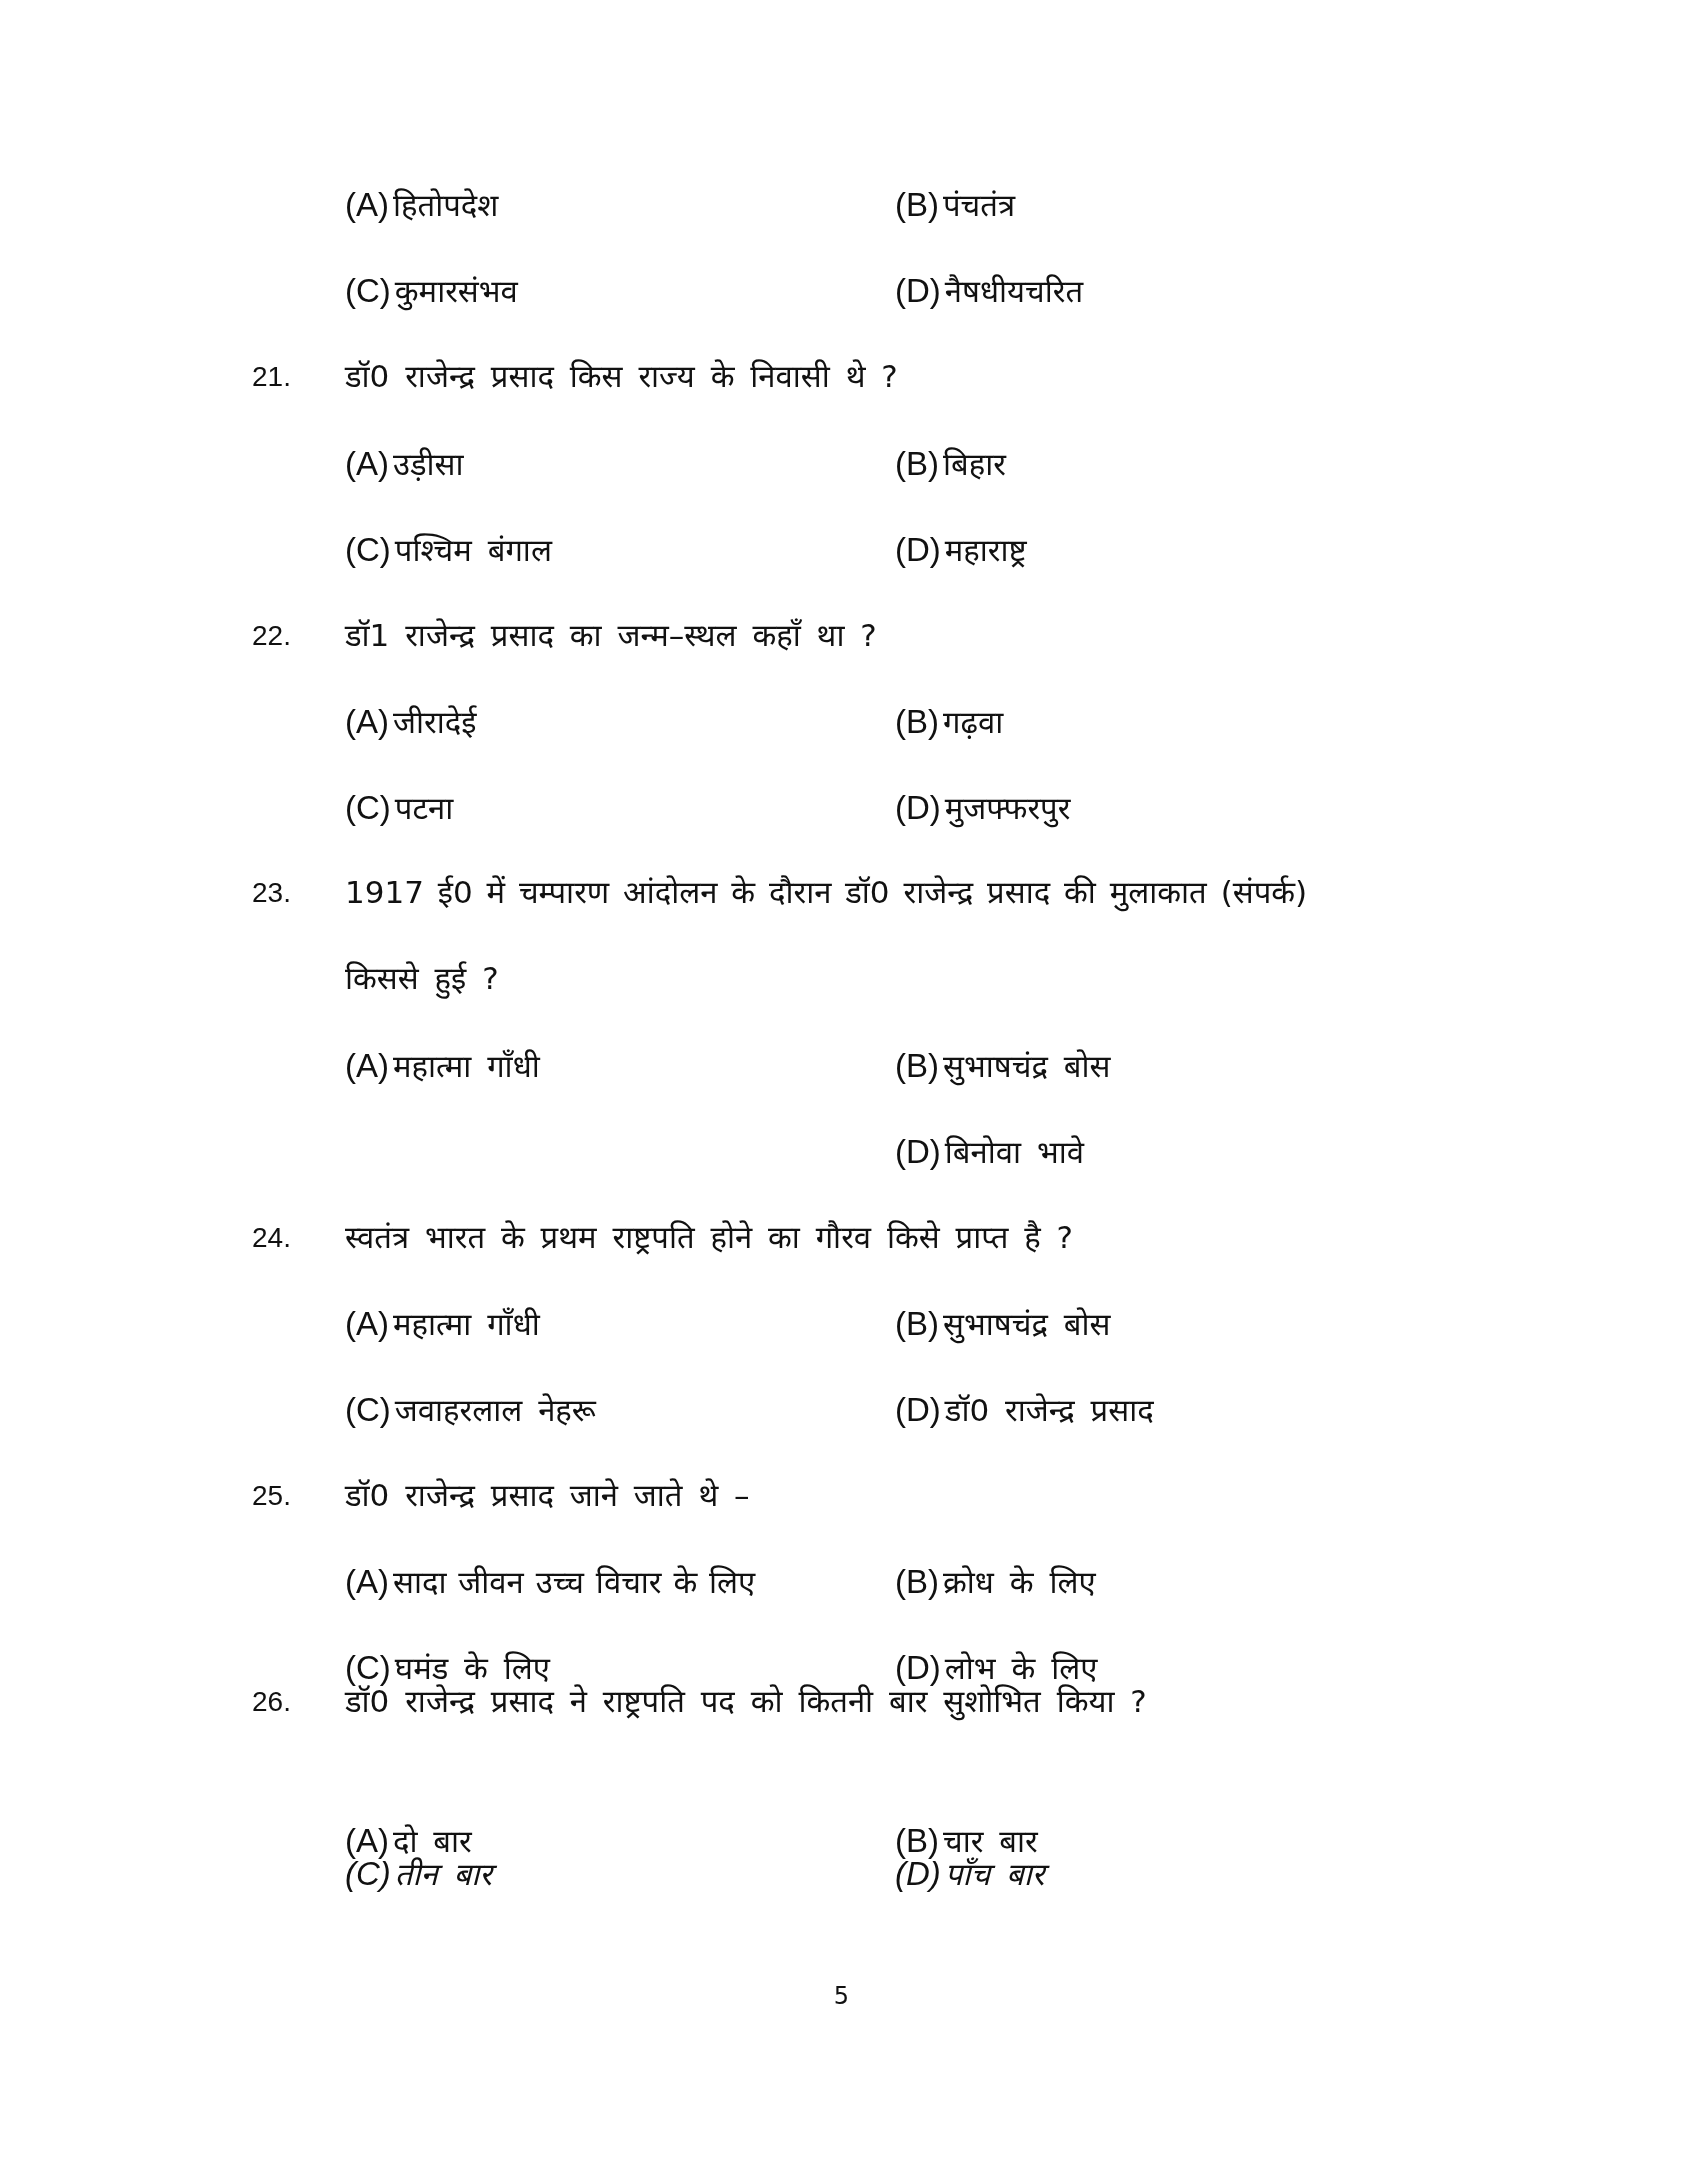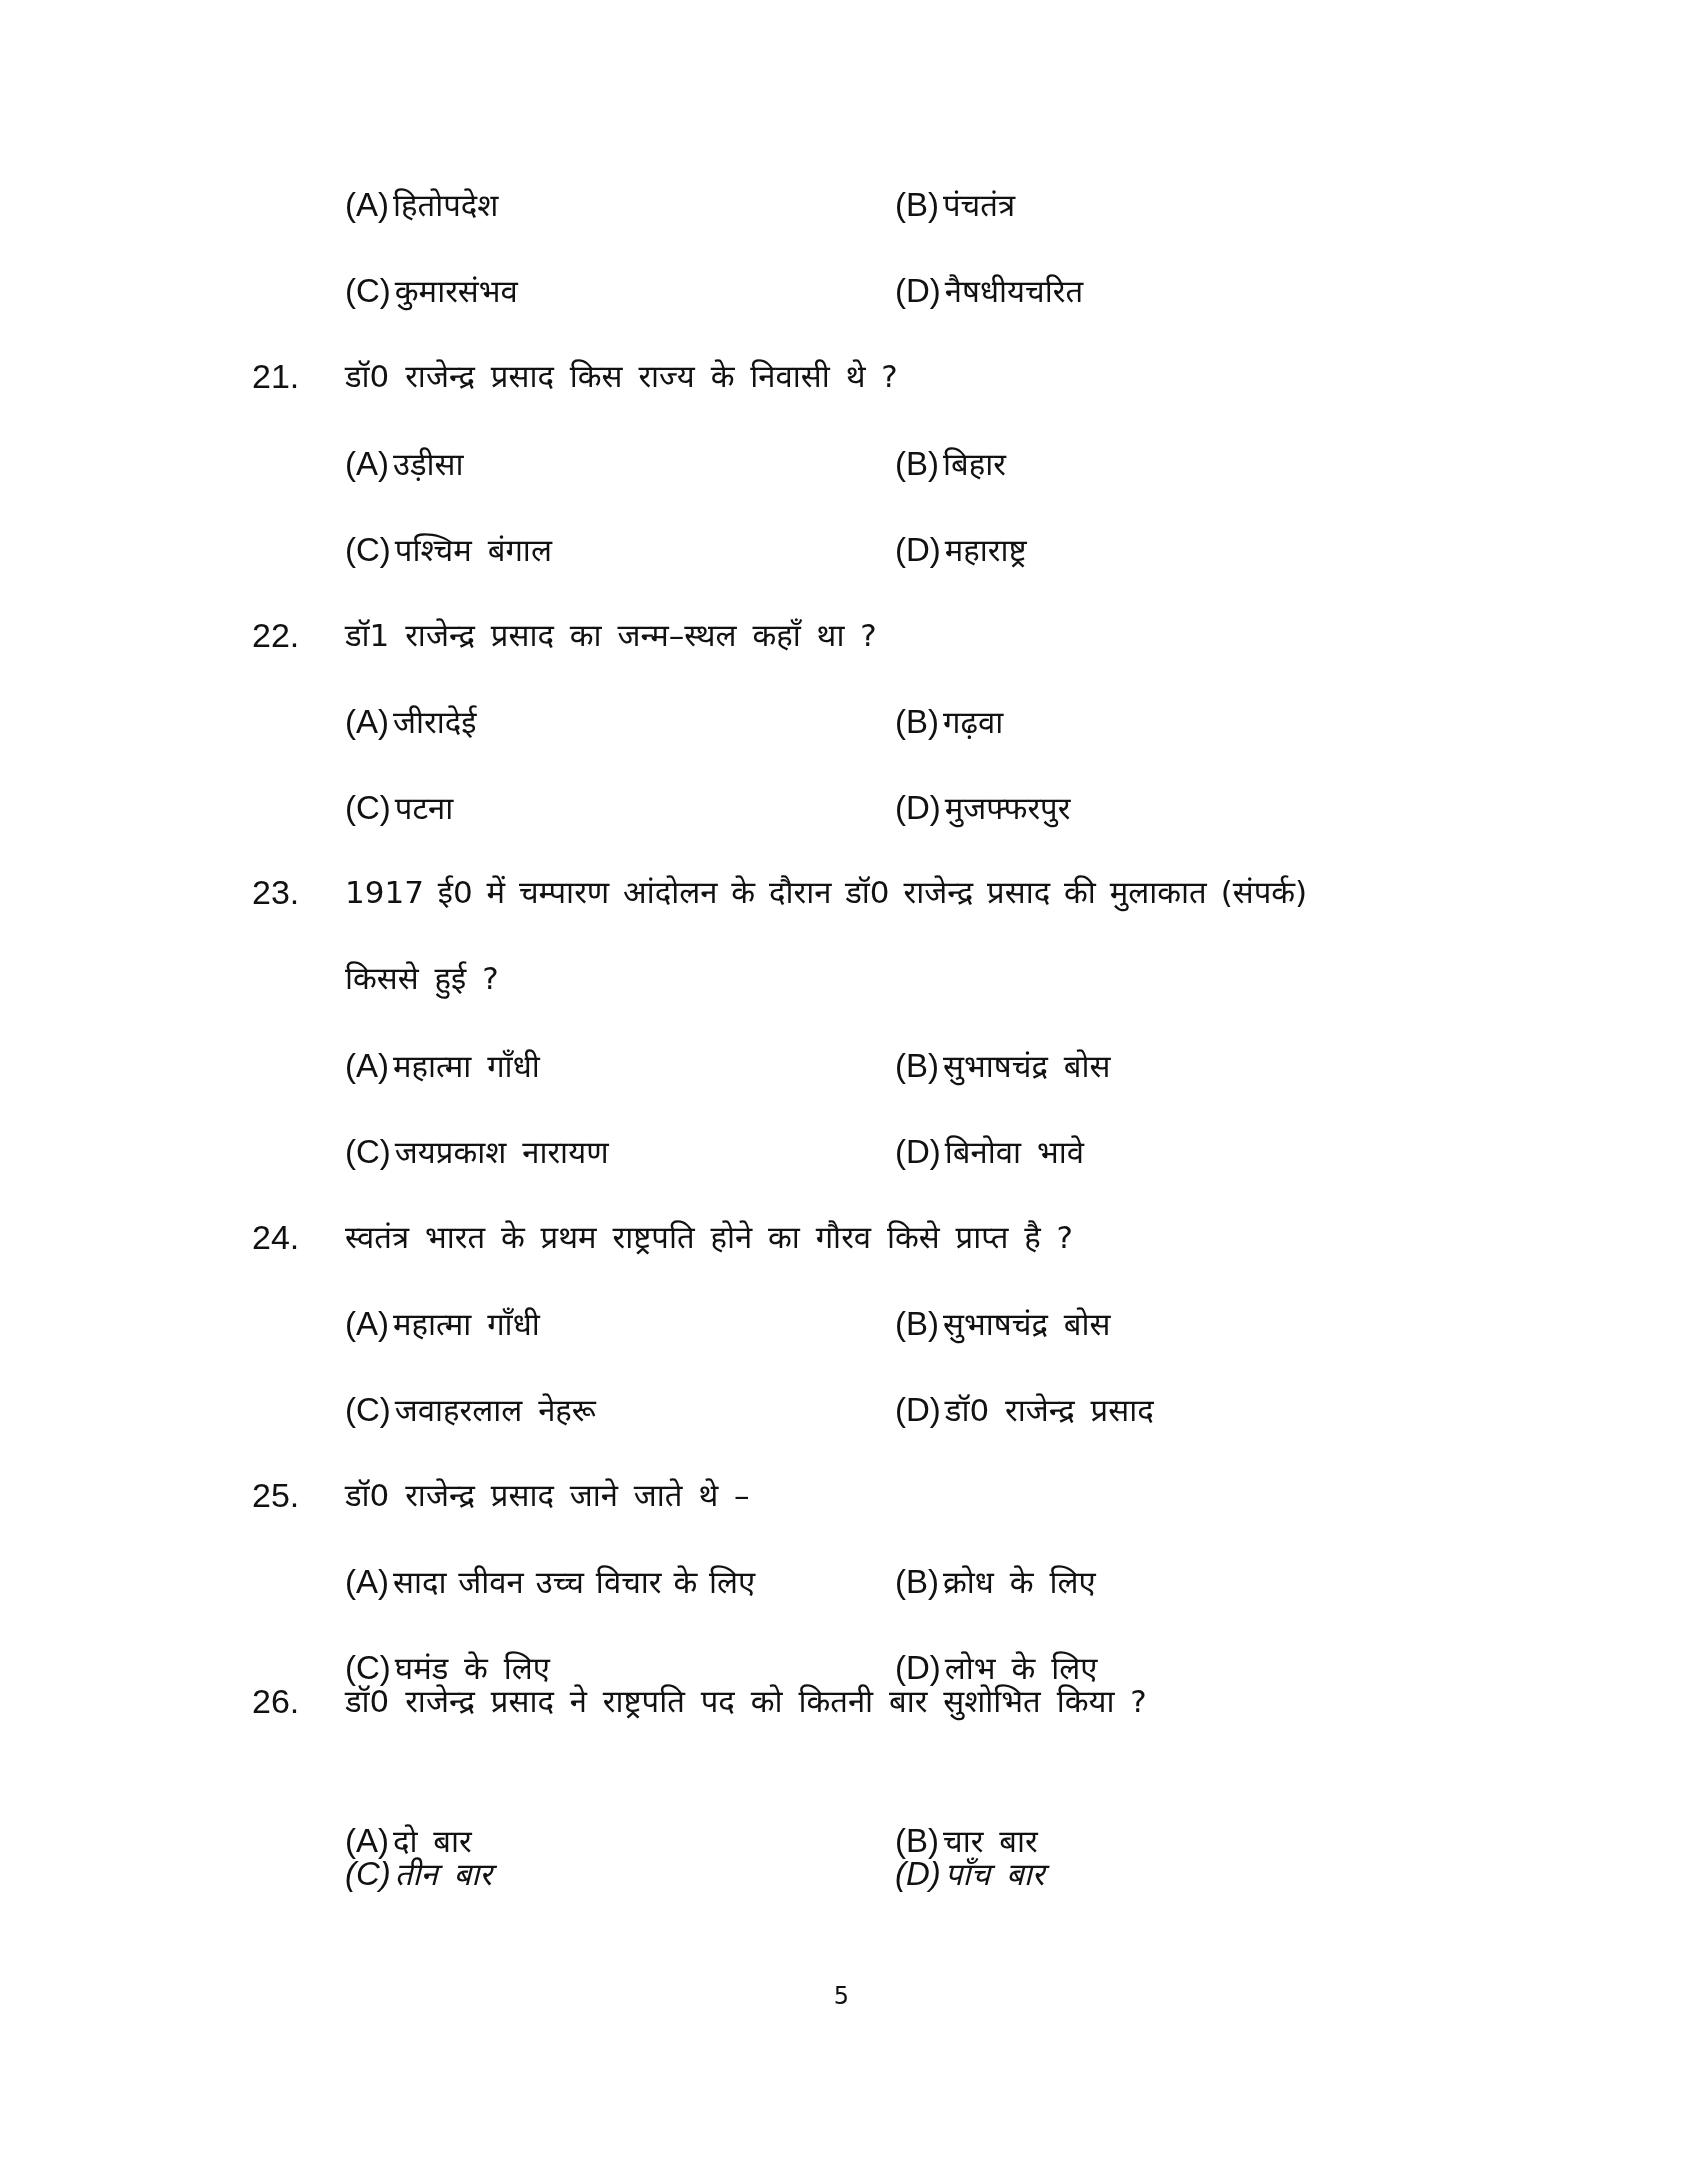--- a/index.html
+++ b/index.html
@@ -1,20 +1,20 @@
 <!DOCTYPE html>
 <html><head>
 <meta charset="utf-8">
 <style>
   html, body { margin:0; padding:0; background:#ffffff; }
   body { width:1683px; height:2178px; position:relative; overflow:hidden;
          font-family:"DejaVu Sans", sans-serif; color:#111; }
   .row { position:absolute; left:0; width:1551px; height:59px; }
   .qnum { position:absolute; left:252px; top:0; font-family:"Liberation Sans", sans-serif;
-          font-size:34px; line-height:59px; }
+          font-size:28px; line-height:59px; }
   .qtext { position:absolute; left:345px; top:0; font-size:31px; line-height:59px; white-space:nowrap; word-spacing:6px; }
   .opt { position:absolute; top:0; font-size:31px; line-height:59px; white-space:nowrap; word-spacing:6px; }
   .opt .lbl { font-family:"Liberation Sans", sans-serif; font-size:33px; margin-right:4px; }
   .optA { left:345px; }
   .optB { left:895px; }
   .pagenum { position:absolute; left:0; width:1683px; text-align:center; top:1982px;
              font-family:"DejaVu Sans", sans-serif; font-size:24px; }
 </style>
 </head>
 <body>
@@ -59,21 +59,20 @@
   <span class="qtext" style="word-spacing:4px;">1917 ई0 में चम्पारण आंदोलन के दौरान डॉ0 राजेन्द्र प्रसाद की मुलाकात (संपर्क)</span>
 </div>
 <div class="row" style="top:949px;text-align:center;">
   <span class="qtext">किससे हुई ?</span>
 </div>
 <div class="row" style="top:1036px;">
   <div class="opt optA"><span class="lbl">(A)</span><span>महात्मा गाँधी</span></div>
   <div class="opt optB"><span class="lbl">(B)</span><span>सुभाषचंद्र बोस</span></div>
 </div>
 <div class="row" style="top:1122px;">
-  <div class="opt optA"><span class="lbl">(C)</span><span>जयप्रकाश नारायण</span></div>
   <div class="opt optB"><span class="lbl">(D)</span><span>बिनोवा भावे</span></div>
 </div>
 
 <div class="row" style="top:1208px;">
   <span class="qnum">24.</span>
   <span class="qtext">स्वतंत्र भारत के प्रथम राष्ट्रपति होने का गौरव किसे प्राप्त है ?</span>
 </div>
 <div class="row" style="top:1294px;">
   <div class="opt optA"><span class="lbl">(A)</span><span>महात्मा गाँधी</span></div>
   <div class="opt optB"><span class="lbl">(B)</span><span>सुभाषचंद्र बोस</span></div>

